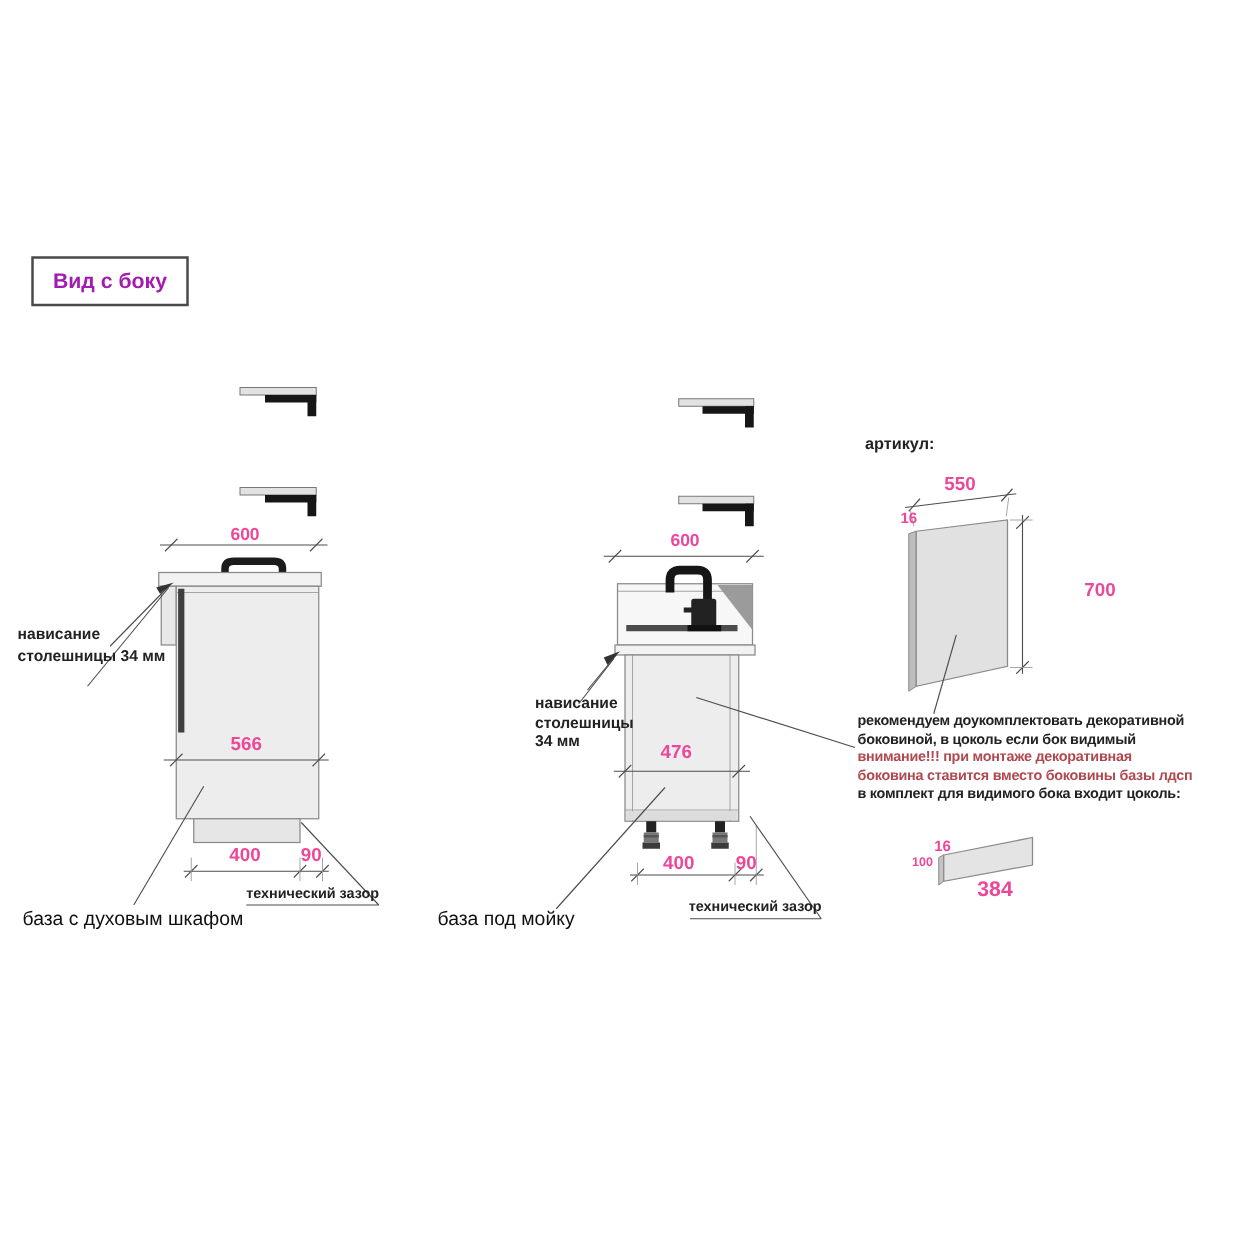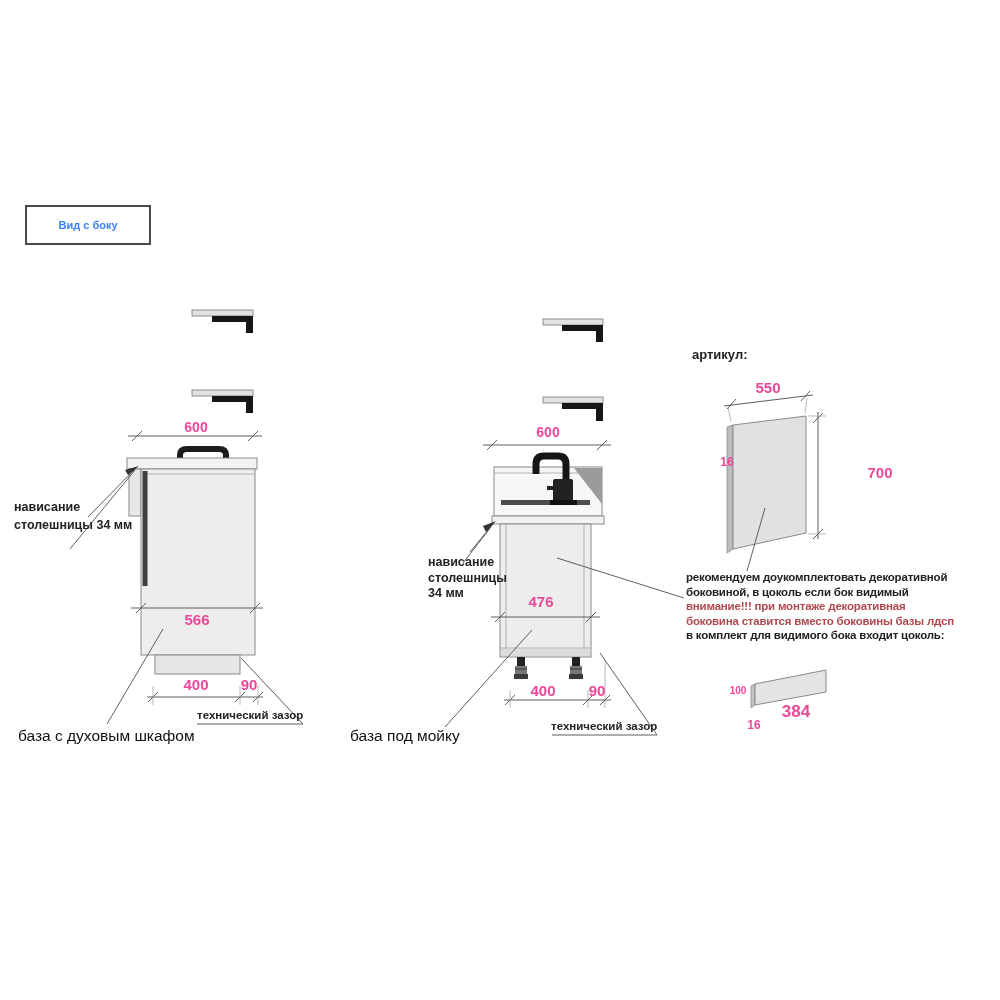--- a/index.html
+++ b/index.html
@@ -2,23 +2,23 @@
 <html><head>
 <meta charset="utf-8">
 <style>
   html,body{margin:0;padding:0;background:#fff;}
   #canvas{position:relative;width:1000px;height:1000px;background:#ffffff;overflow:hidden;
           font-family:"Liberation Sans", sans-serif;}
   #art{position:absolute;left:0;top:0;}
   .abs{position:absolute;white-space:nowrap;}
   .title-box{left:25px;top:205px;width:122px;height:36px;border:2px solid #4a4a4a;
              display:flex;align-items:center;justify-content:center;
-             font-weight:bold;font-size:11px;color:#3b82f6;}
+             font-weight:bold;font-size:17px;color:#a21caf;}
   .num{font-weight:bold;color:#ec4899;font-size:15px;transform:translateX(-50%);}
-  .num.small{font-size:12px;margin-top:48px;}
+  .num.small{font-size:12px;}
   .lbl{font-weight:bold;color:#222;font-size:12.5px;line-height:17.5px;}
   .lbl2{font-weight:bold;color:#222;font-size:12.5px;line-height:15.5px;}
   .techgap{font-weight:bold;color:#222;font-size:11.5px;}
   .biglbl{font-weight:normal;color:#101010;font-size:15.5px;}
   .artikul{font-weight:bold;color:#222;font-size:13px;}
   .note{left:686px;top:570px;width:268px;}
   .note div{font-weight:bold;font-size:11.5px;line-height:14.5px;letter-spacing:-0.2px;color:#222;}
   .note div.red{color:#b0494f;}
   
   .ln{stroke:#4d4d4d;stroke-width:0.9;fill:none;}
@@ -203,21 +203,21 @@
       <polygon points="751,686 755,684 755,705 751,708" fill="#c4c4c4" stroke="#8a8a8a" stroke-width="0.8"></polygon>
       <polygon points="755,684 826,670 826,692 755,705" fill="#e4e4e4" stroke="#8a8a8a" stroke-width="1"></polygon>
     </g>
   </svg>
 
   <div class="abs title-box" style="position:absolute;">
       <span>Вид с боку</span>
     </div>
 
   <div class="abs num" style="left:196px;top:419px;font-size:14px;">600</div>
-  <div class="abs num" style="left:197px;top:587px;margin-top:24px;">566</div>
+  <div class="abs num" style="left:197px;top:587px;">566</div>
   <div class="abs num" style="left:196px;top:676px;">400</div>
   <div class="abs num" style="left:249px;top:676px;">90</div>
   <div class="abs lbl" style="left:14px;top:499px;">
     <div>нависание</div>
     <div>столешницы 34 мм</div>
   </div>
   <div class="abs techgap" style="left:197px;top:709px;width:106px;text-align:center;">технический зазор</div>
   <div class="abs biglbl" style="left:18px;top:727px;">база с духовым шкафом</div>
 
   <div class="abs num" style="left:548px;top:424px;font-size:14px;">600</div>

